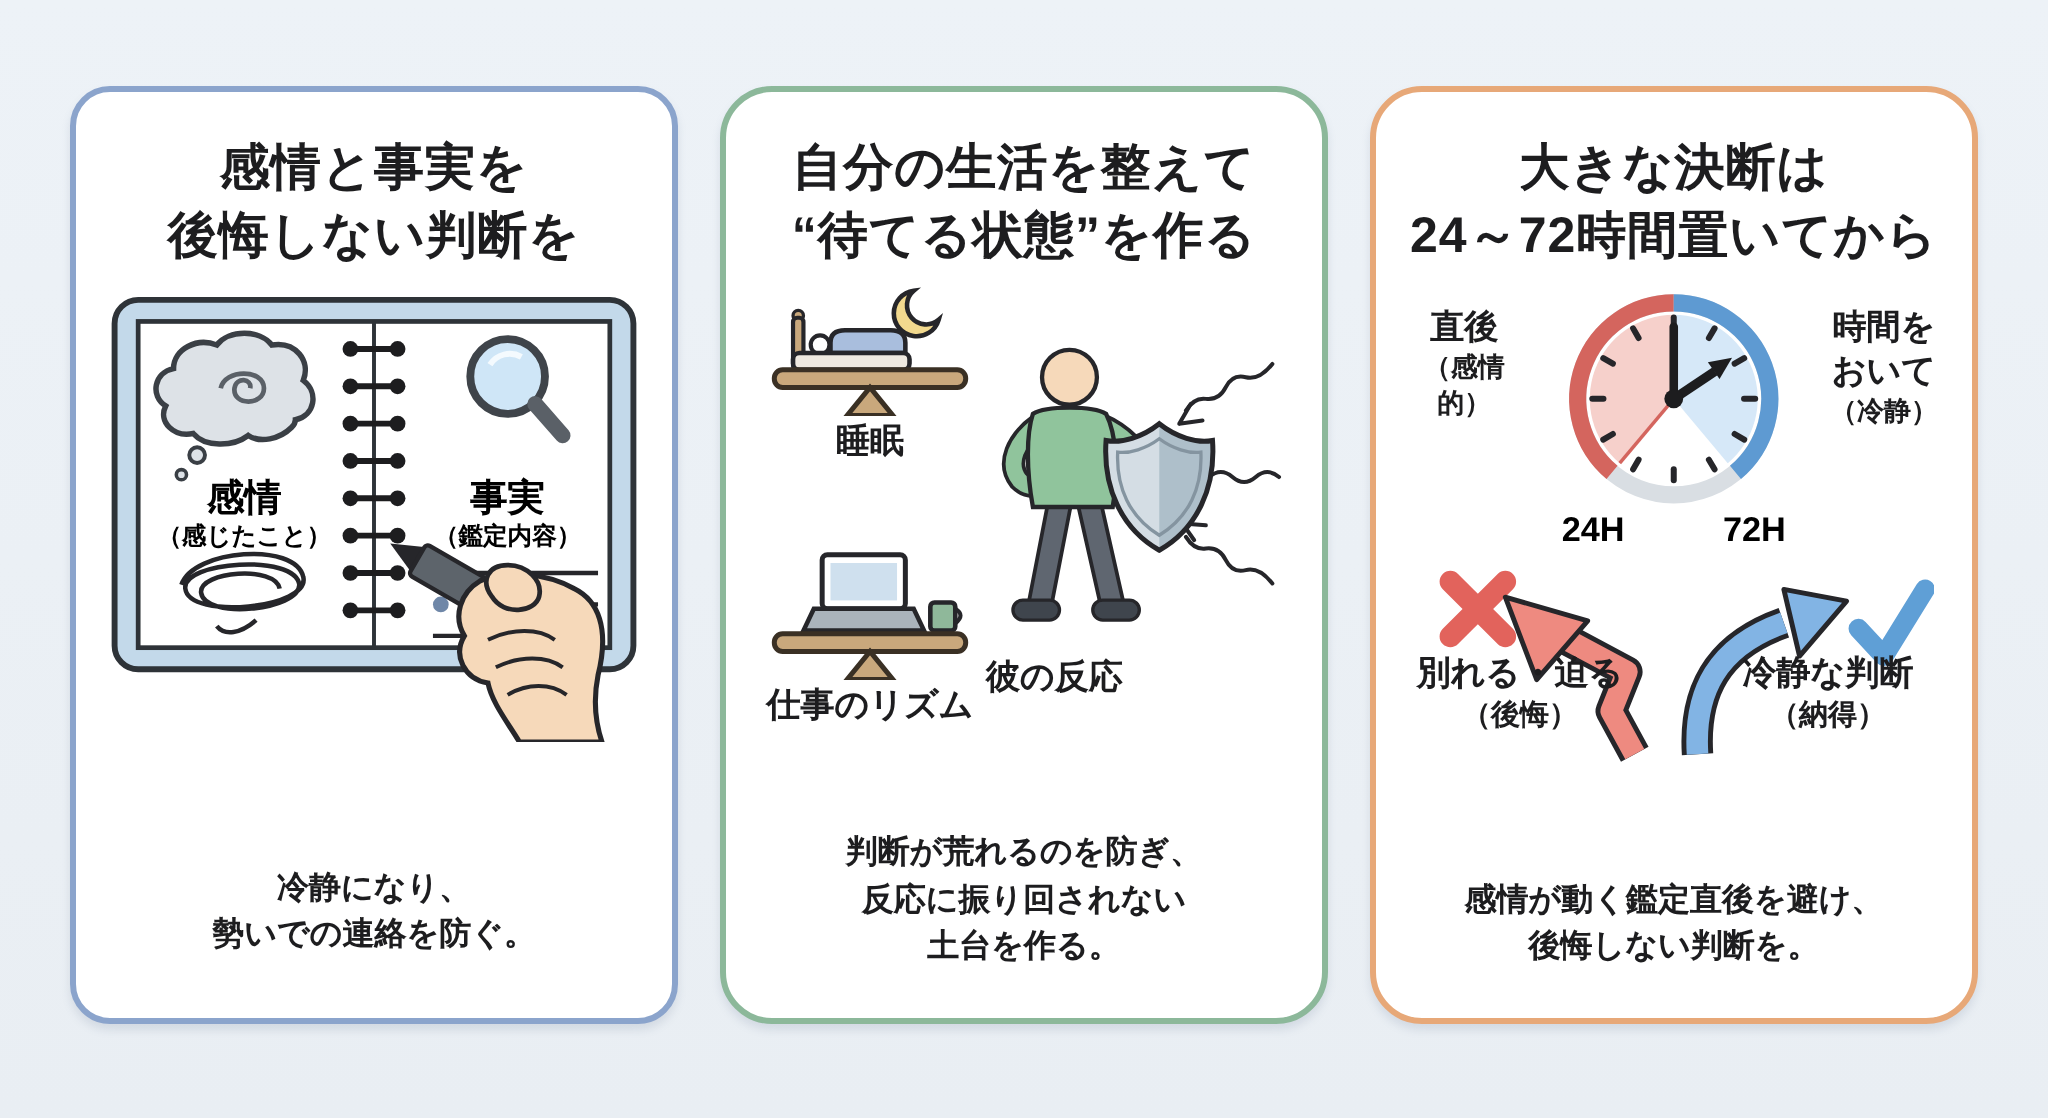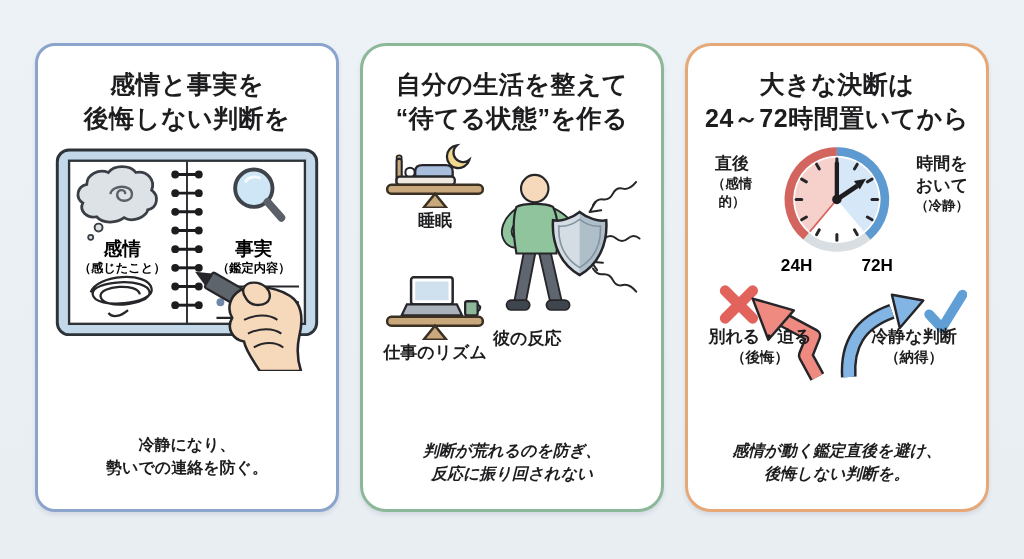--- a/index.html
+++ b/index.html
@@ -15,21 +15,21 @@
     border-radius:26px; border:3.5px solid #999;
     box-shadow:0 3px 4px rgba(110,130,155,.18);
     display:flex; flex-direction:column; align-items:center;
     padding:22px 12px 14px 12px; overflow:hidden;
   }
   .card-blue   { border-color:#8BA4CC;border-radius:20px; }
   .card-green  { border-color:#8CB89A; }
   .card-orange { border-color:#E7A878; }
   .title { text-align:center; font-size:25px; font-weight:700; line-height:1.34; letter-spacing:.02em; }
   .caption { margin-top:auto; margin-bottom:16px; text-align:center; font-size:16px; font-weight:700; line-height:1.45; }
-  .caption.tight { margin-bottom:10px;font-style:italic; }
+  .caption.tight { margin-bottom:10px; }
   svg text { font-family:"Liberation Sans", sans-serif; }
 
   
   .notebook-wrap { margin-top:10px; }
 
   
   .life-row { width:100%; display:flex; justify-content:space-between; padding:0 2px; margin-top:8px; }
   .balance-col { width:116px; display:flex; flex-direction:column; align-items:center;gap:40px; }
   .balance-item { display:flex; flex-direction:column; align-items:center; margin-bottom:3px; }
   .balance-label { font-size:17px; font-weight:700; margin-top:1px; white-space:nowrap; }
@@ -217,20 +217,21 @@
             <path d="M104,63 C112,69 122,72 129,71 C130,92 122,110 104,121 C86,110 78,92 79,71 C86,72 96,69 104,63 Z" fill="none" stroke="#8494a0" stroke-width="2"></path>
           </g>
         </svg>
         <div class="figure-label">彼の反応</div>
       </div>
     </div>
 
     <div class="caption tight">
       <div>判断が荒れるのを防ぎ、</div>
       <div>反応に振り回されない</div>
+      <div>土台を作る。</div>
     </div>
   </div>
 
   <div class="card card-orange">
     <div class="title">
       <div>大きな決断は</div>
       <div>24～72時間置いてから</div>
     </div>
 
     <div class="clock-row">

